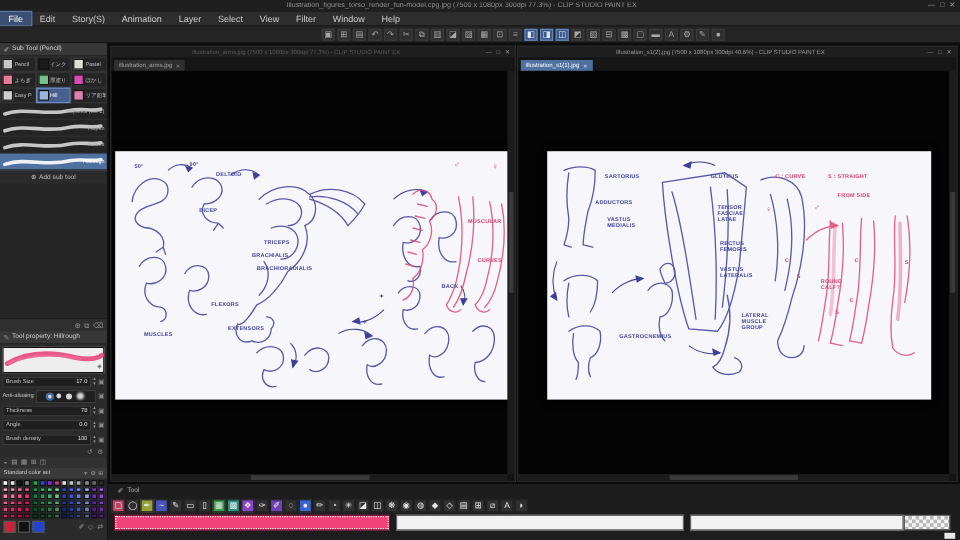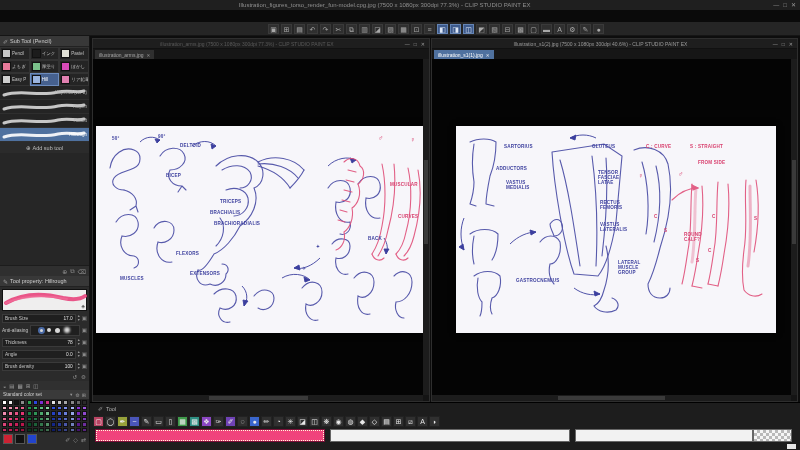--- a/index.html
+++ b/index.html
@@ -128,20 +128,32 @@
 
   <div id="titlebar">
     <div id="app-title">Illustration_figures_torso_render_fun-model.cpg.jpg (7500 x 1080px 300dpi 77.3%) - CLIP STUDIO PAINT EX</div>
     <div class="winctl">
       <span>—</span>
       <span>□</span>
       <span>✕</span>
     </div>
   </div>
 
+  <div id="menubar">
+      <div class="menu-item active">File</div>
+      <div class="menu-item">Edit</div>
+      <div class="menu-item">Story(S)</div>
+      <div class="menu-item">Animation</div>
+      <div class="menu-item">Layer</div>
+      <div class="menu-item">Select</div>
+      <div class="menu-item">View</div>
+      <div class="menu-item">Filter</div>
+      <div class="menu-item">Window</div>
+      <div class="menu-item">Help</div>
+    </div>
 
   <div id="commandbar">
       <div class="cmd-icon">▣</div>
       <div class="cmd-icon">⊞</div>
       <div class="cmd-icon">▤</div>
       <div class="cmd-icon">↶</div>
       <div class="cmd-icon">↷</div>
       <div class="cmd-icon">✂</div>
       <div class="cmd-icon">⧉</div>
       <div class="cmd-icon">▥</div>

